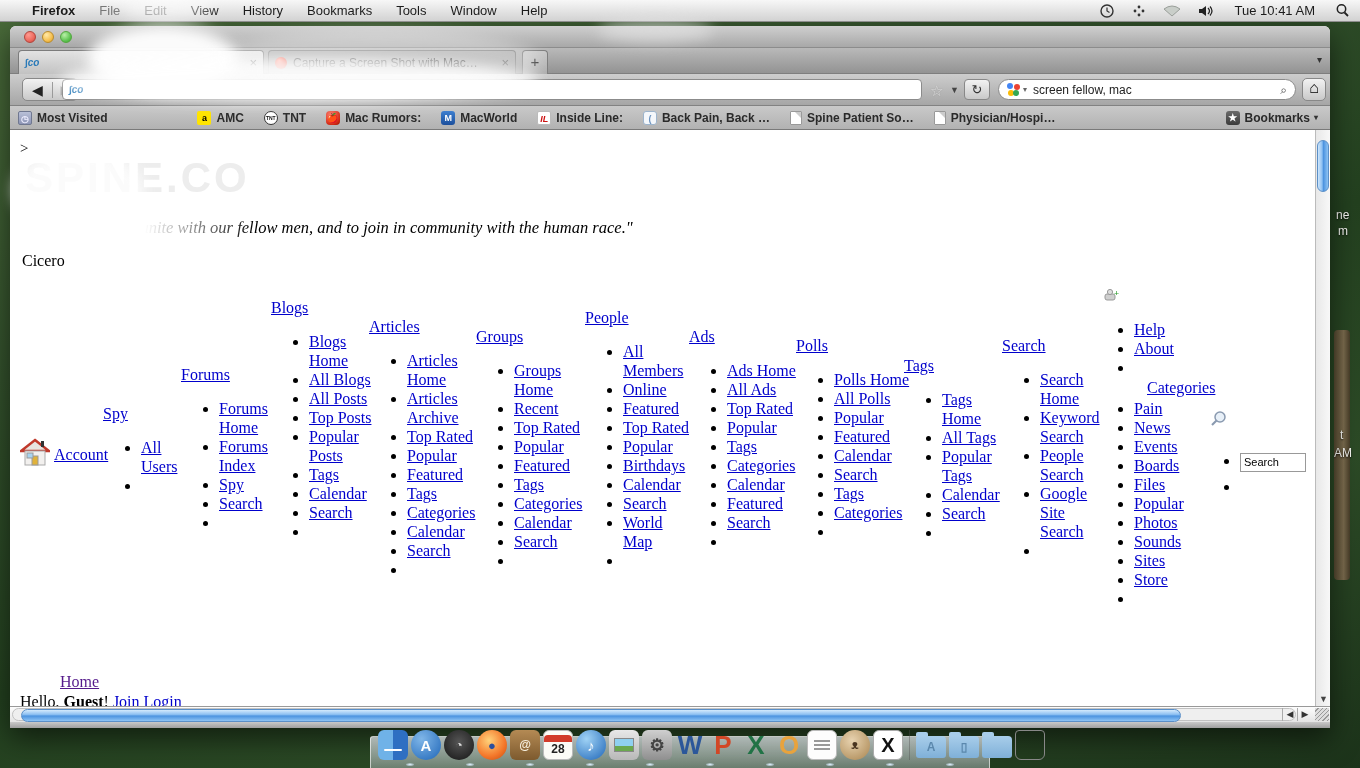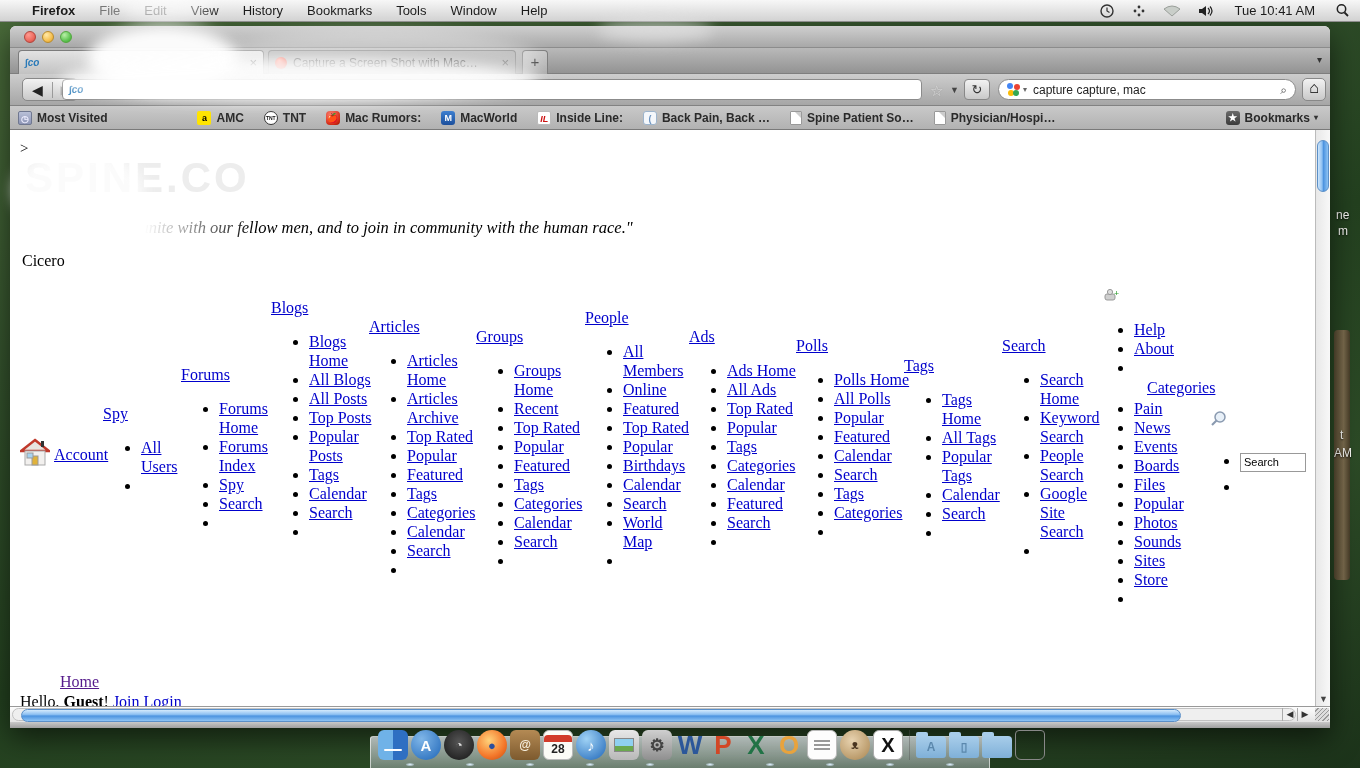--- a/index.html
+++ b/index.html
@@ -322,21 +322,21 @@
     <span class="stardrop">▼</span>
     <span class="reloadbtn">↻</span>
     <div class="searchfield">
       <span class="gicon">
           <i class="g1"></i>
           <i class="g2"></i>
           <i class="g3"></i>
           <i class="g4"></i>
         </span>
       <span class="sdrop">▾</span>
-      <span class="squery">capture capture, mac</span>
+      <span class="squery">screen fellow, mac</span>
       <span class="smag">⌕</span>
     </div>
     <span class="homebtn">⌂</span>
   </div>
 
   <div class="bmbar">
     <span class="bmitem">
       <span class="bico">
           <span class="bico16 ico-folder"></span>
         </span>

